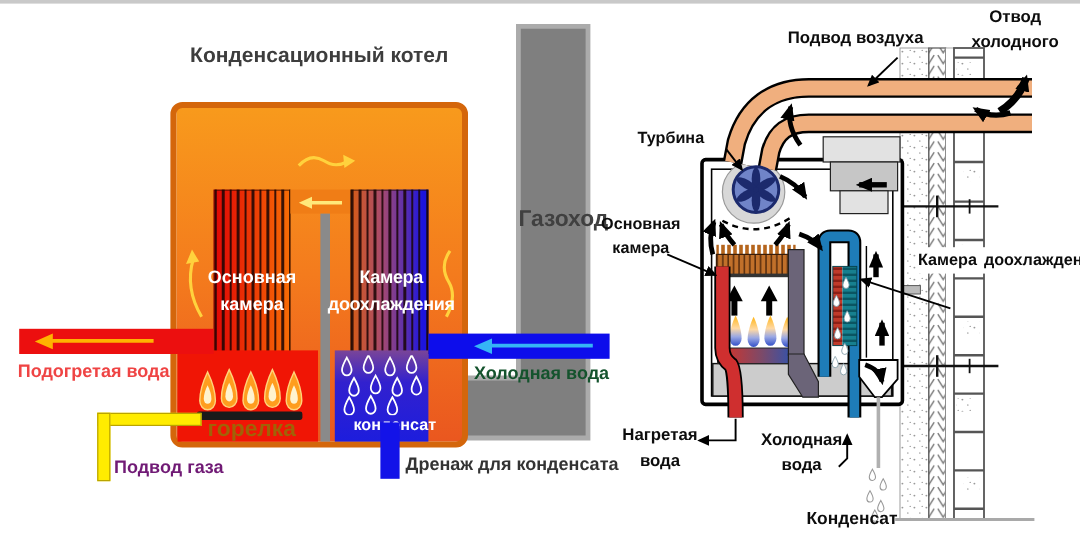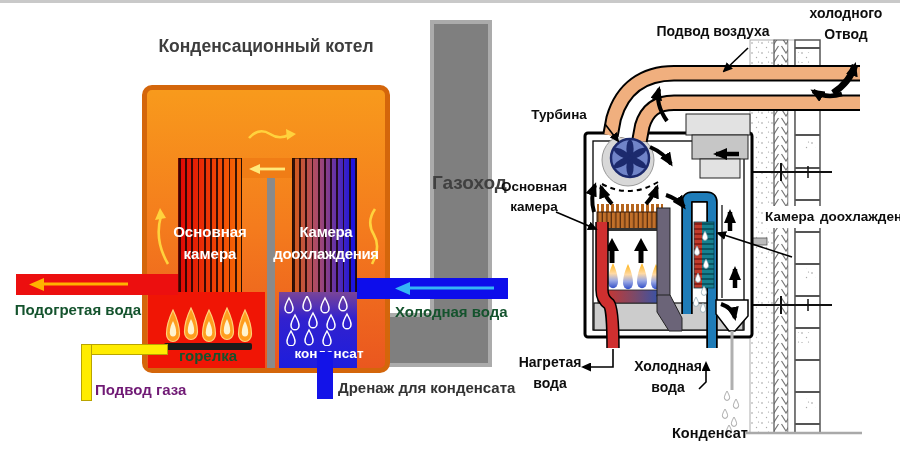--- a/index.html
+++ b/index.html
@@ -24,24 +24,24 @@
      border:1px solid rgba(30,10,0,.6);}
   .connector{left:242px;top:158px;width:50px;height:20px;background:#f07d16;}
   .gray-stripe{left:267px;top:178px;width:8px;height:190px;background:#8a8a8a;}
   .red-chamber{left:148px;top:292px;width:117px;height:76px;background:#f01505;}
   .cond-chamber{left:279px;top:292px;width:78px;height:76px;
      background:linear-gradient(180deg,#7a4598 0%,#3221ce 35%,#1d1ddd 100%);}
   .main-ch-lbl{left:160px;top:221px;width:100px;font-size:15px;color:#fff;line-height:21.5px;}
   .cool-ch-lbl{left:264px;top:221px;width:124px;font-size:15px;color:#fff;line-height:21.5px;letter-spacing:-.3px;}
   .pipe-hot{left:16px;top:274px;width:162px;height:21px;background:#ec0f0f;}
   .pipe-cold{left:357px;top:278px;width:151px;height:21px;background:#0d0deb;}
-  .hot-lbl{left:14px;top:301px;width:128px;font-size:15px;color:#14532d;}
+  .hot-lbl{left:14px;top:301px;width:128px;font-size:15px;color:#ef4444;}
   .cold-lbl{left:395px;top:303px;width:112px;font-size:15px;color:#14532d;}
   .burner-bar{left:164px;top:343px;width:88px;height:7px;background:#1a1a1a;border-radius:2px;}
-  .burner-lbl{left:173px;top:347px;width:70px;font-size:15px;color:#14532d;}
+  .burner-lbl{left:173px;top:347px;width:70px;font-size:19px;color:#a16207;}
   .cond-lbl{left:289px;top:346px;width:80px;font-size:13.5px;color:#fff;}
   .gas-pipe-h{left:81px;top:344px;width:85px;height:9px;background:#ffec00;border:1px solid #b9a400;}
   .gas-pipe-v{left:81px;top:344px;width:9px;height:55px;background:#ffec00;border:1px solid #b9a400;}
   .gas-lbl{left:95px;top:381px;width:110px;font-size:15px;color:#701a75;}
   .drain-pipe{left:317px;top:352px;width:16px;height:47px;background:#1313e8;}
   .drain-lbl{left:338px;top:379px;width:180px;font-size:15px;color:#333;}
   .flue-lbl{left:432px;top:172px;width:58px;font-size:19px;color:#404040;}
   
   .r-lbl{font-weight:bold;color:#0d0d0d;}
   .turbine-lbl{left:524px;top:107px;width:70px;font-size:13.5px;}
@@ -358,22 +358,22 @@
       <path d="M748,48 L724,71" marker-end="url(#ahs)"></path>
       <path d="M792,257 L718,233" marker-end="url(#ahs)"></path>
       <path d="M613,349 L613,367 L583,367" marker-end="url(#ahs)"></path>
       <path d="M699,389 L706,382 L706,363" marker-end="url(#ahs)"></path>
     </g>
   </svg>
 
   <div class="abs lbl ctr r-lbl turbine-lbl">Турбина</div>
   <div class="abs lbl ctr r-lbl air-lbl">Подвод воздуха</div>
   <div class="abs lbl ctr r-lbl exhaust-lbl">
+    <span>Отвод</span>
     <span>холодного</span>
-    <span>Отвод</span>
   </div>
   <div class="abs lbl ctr r-lbl rmain-lbl">
     <span>Основная</span>
     <span>камера</span>
   </div>
   <div class="abs lbl r-lbl rcool-lbl">
     <span>Камера</span>
     <span>доохлаждения</span>
     
   </div>

